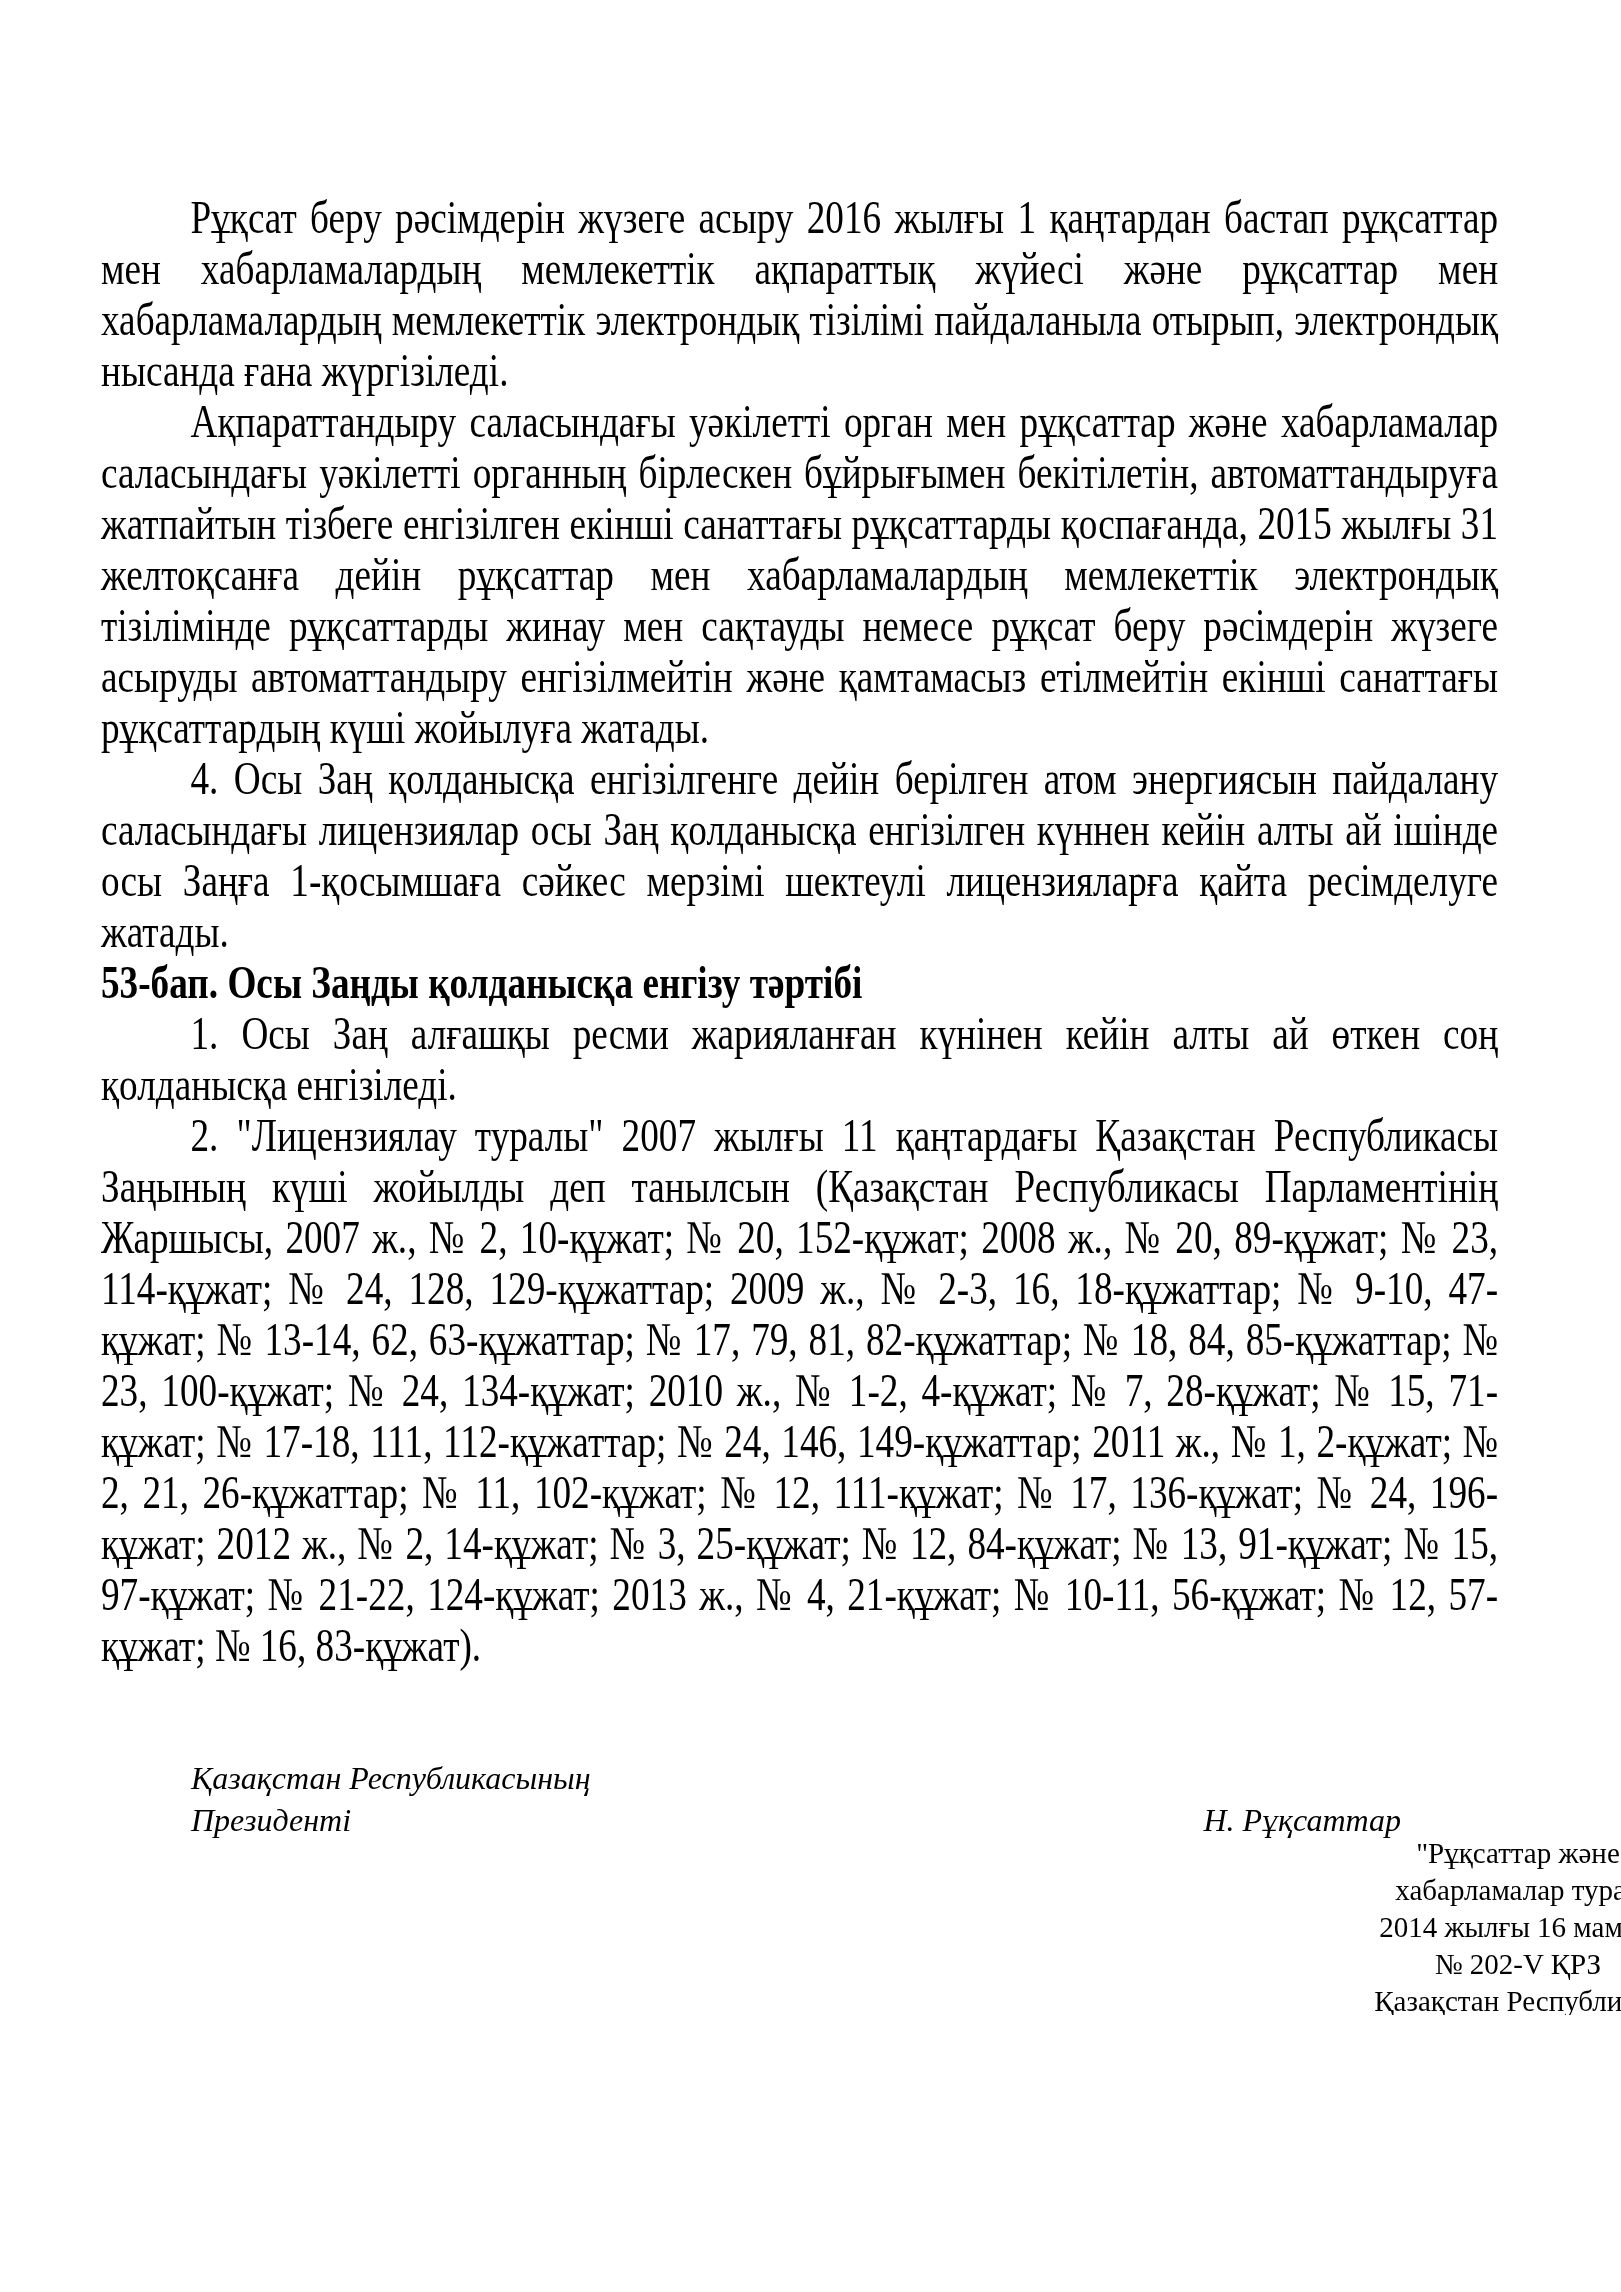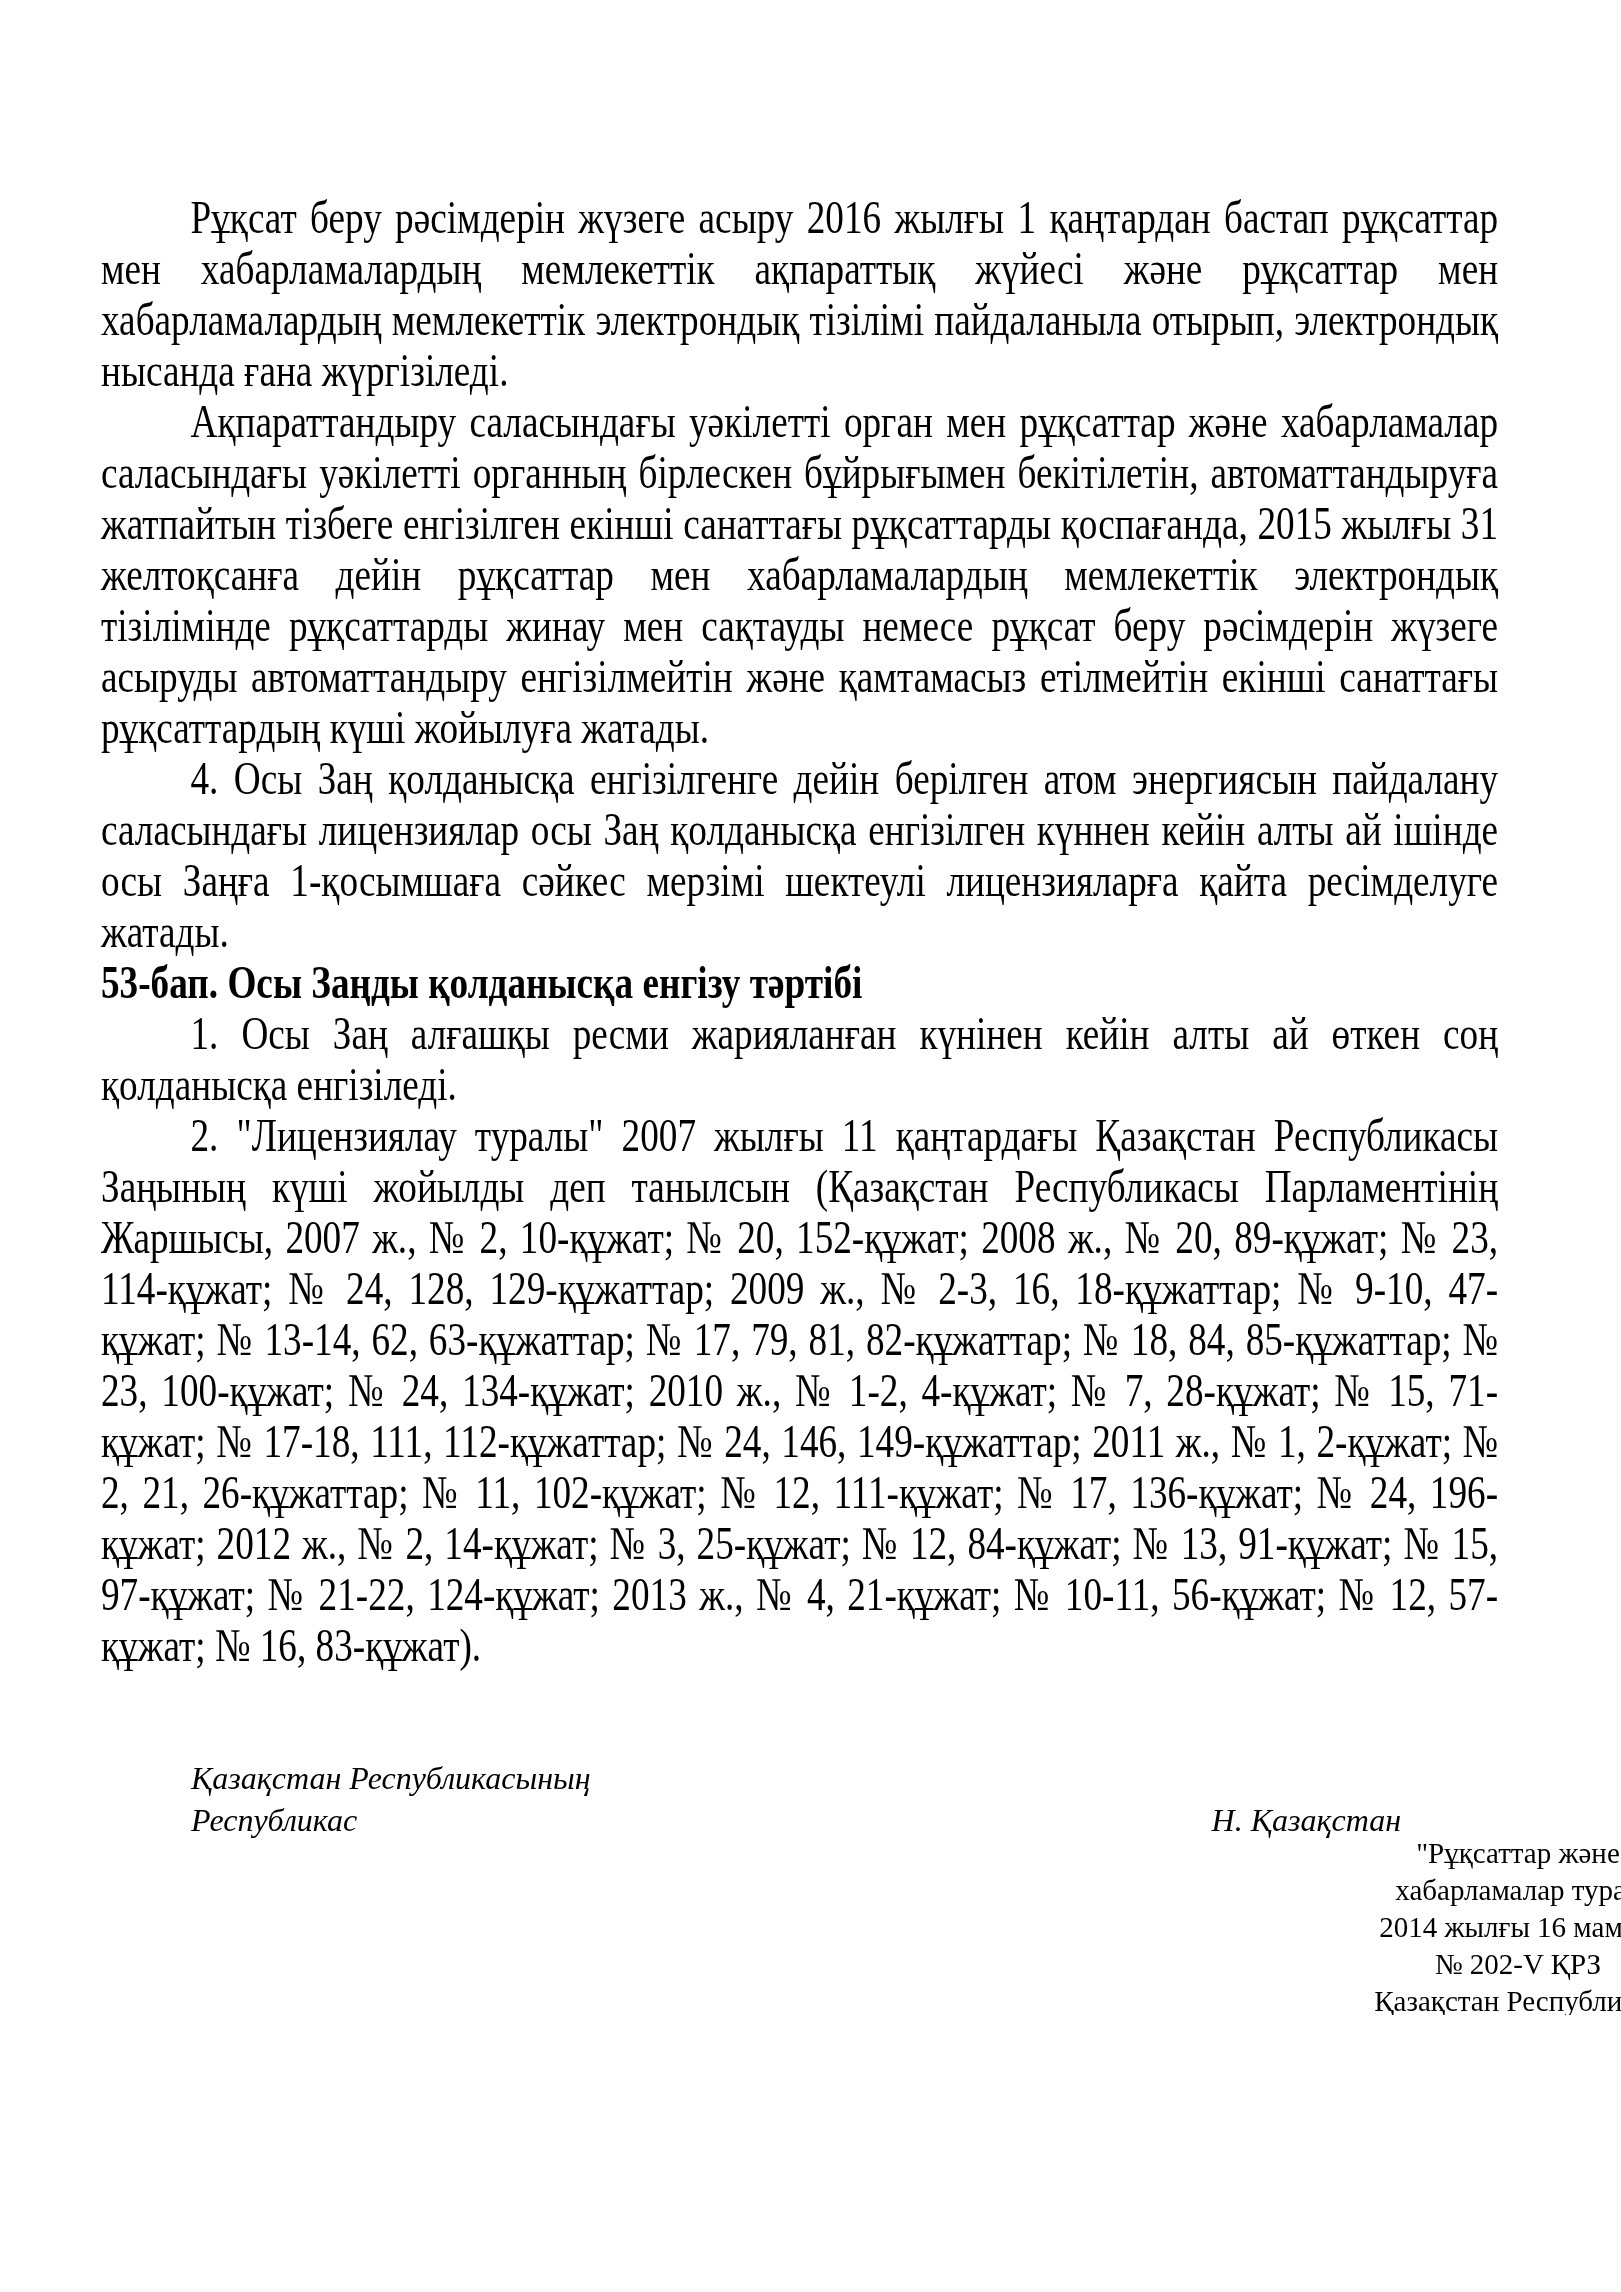--- a/index.html
+++ b/index.html
@@ -70,23 +70,23 @@
     <p>Ақпараттандыру саласындағы уәкілетті орган мен рұқсаттар және хабарламалар саласындағы уәкілетті органның бірлескен бұйрығымен бекітілетін, автоматтандыруға жатпайтын тізбеге енгізілген екінші санаттағы рұқсаттарды қоспағанда, 2015 жылғы 31 желтоқсанға дейін рұқсаттар мен хабарламалардың мемлекеттік электрондық тізілімінде рұқсаттарды жинау мен сақтауды немесе рұқсат беру рәсімдерін жүзеге асыруды автоматтандыру енгізілмейтін және қамтамасыз етілмейтін екінші санаттағы рұқсаттардың күші жойылуға жатады.</p>
     <p>4. Осы Заң қолданысқа енгізілгенге дейін берілген атом энергиясын пайдалану саласындағы лицензиялар осы Заң қолданысқа енгізілген күннен кейін алты ай ішінде осы Заңға 1-қосымшаға сәйкес мерзімі шектеулі лицензияларға қайта ресімделуге жатады.</p>
     <p class="heading">53-бап. Осы Заңды қолданысқа енгізу тәртібі</p>
     <p>1. Осы Заң алғашқы ресми жарияланған күнінен кейін алты ай өткен соң қолданысқа енгізіледі.</p>
     <p>2. "Лицензиялау туралы" 2007 жылғы 11 қаңтардағы Қазақстан Республикасы Заңының күші жойылды деп танылсын (Қазақстан Республикасы Парламентінің Жаршысы, 2007 ж., № 2, 10-құжат; № 20, 152-құжат; 2008 ж., № 20, 89-құжат; № 23, 114-құжат; № 24, 128, 129-құжаттар; 2009 ж., № 2-3, 16, 18-құжаттар; № 9-10, 47-құжат; № 13-14, 62, 63-құжаттар; № 17, 79, 81, 82-құжаттар; № 18, 84, 85-құжаттар; № 23, 100-құжат; № 24, 134-құжат; 2010 ж., № 1-2, 4-құжат; № 7, 28-құжат; № 15, 71-құжат; № 17-18, 111, 112-құжаттар; № 24, 146, 149-құжаттар; 2011 ж., № 1, 2-құжат; № 2, 21, 26-құжаттар; № 11, 102-құжат; № 12, 111-құжат; № 17, 136-құжат; № 24, 196-құжат; 2012 ж., № 2, 14-құжат; № 3, 25-құжат; № 12, 84-құжат; № 13, 91-құжат; № 15, 97-құжат; № 21-22, 124-құжат; 2013 ж., № 4, 21-құжат; № 10-11, 56-құжат; № 12, 57-құжат; № 16, 83-құжат).</p>
   </div>
 
   <div class="signature">
     <div class="sig-left">
       <div>Қазақстан Республикасының</div>
-      <div>Республикас</div>
+      <div>Президенті</div>
     </div>
-    <div class="sig-right">Н. Қазақстан</div>
+    <div class="sig-right">Н. Рұқсаттар</div>
   </div>
 
   <div class="appendix">
     <div>"Рұқсаттар және</div>
     <div>хабарламалар турал</div>
     <div>2014 жылғы 16 мамыр</div>
     <div>№ 202-V ҚРЗ</div>
     <div>Қазақстан Республикас</div>
     <div>Заңына</div>
     <div>1-қосымша</div>

